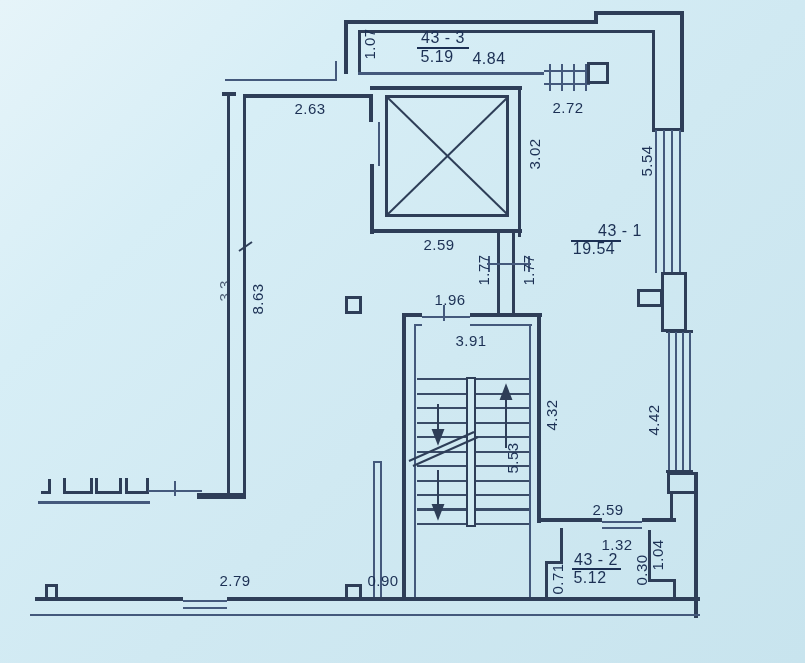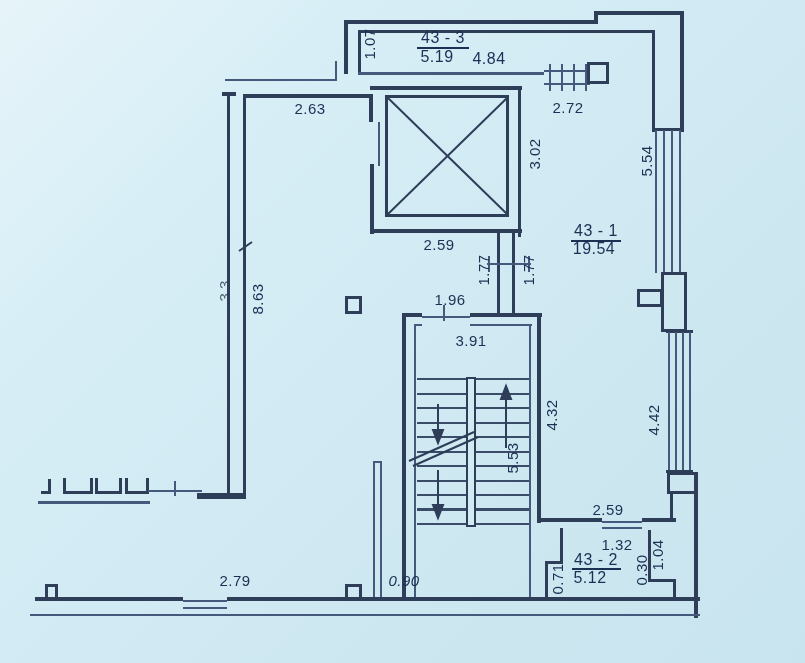--- a/index.html
+++ b/index.html
@@ -177,21 +177,21 @@
     <g stroke="#2e3e58" stroke-width="2">
       <line x1="239" y1="251" x2="252" y2="242"></line>
     </g>
   </svg>
 
   <div class="lbl big" style="left:443px;top:38px;">43 - 3</div>
   <div class="ul" style="left:417px;top:47px;width:52px;"></div>
   <div class="lbl big" style="left:437px;top:57px;">5.19</div>
   <div class="lbl big" style="left:489px;top:59px;">4.84</div>
 
-  <div class="lbl big" style="left:596px;top:231px;">43 - 1</div>
+  <div class="lbl big" style="left:620px;top:231px;">43 - 1</div>
   <div class="ul" style="left:571px;top:240px;width:50px;"></div>
   <div class="lbl big" style="left:594px;top:249px;">19.54</div>
 
   <div class="lbl big" style="left:596px;top:560px;">43 - 2</div>
   <div class="ul" style="left:572px;top:568px;width:49px;"></div>
   <div class="lbl big" style="left:590px;top:578px;">5.12</div>
 
   <div class="lbl v" style="left:369px;top:44px;">1.07</div>
   <div class="lbl" style="left:310px;top:108px;">2.63</div>
   <div class="lbl" style="left:568px;top:100px;margin-top:7px;">2.72</div>
@@ -205,15 +205,15 @@
   <div class="lbl" style="left:471px;top:340px;">3.91</div>
   <div class="lbl v" style="left:551px;top:415px;">4.32</div>
   <div class="lbl v" style="left:512px;top:458px;">5.53</div>
   <div class="lbl v" style="left:653px;top:420px;">4.42</div>
   <div class="lbl" style="left:608px;top:509px;">2.59</div>
   <div class="lbl" style="left:617px;top:544px;">1.32</div>
   <div class="lbl v" style="left:641px;top:570px;">0.30</div>
   <div class="lbl v" style="left:657px;top:555px;">1.04</div>
   <div class="lbl v" style="left:557px;top:579px;">0.71</div>
   <div class="lbl" style="left:235px;top:580px;">2.79</div>
-  <div class="lbl" style="left:404px;top:580px;font-style:italic;">0.90</div>
+  <div class="lbl" style="left:383px;top:580px;">0.90</div>
 
 </div>
 
 </body></html>

